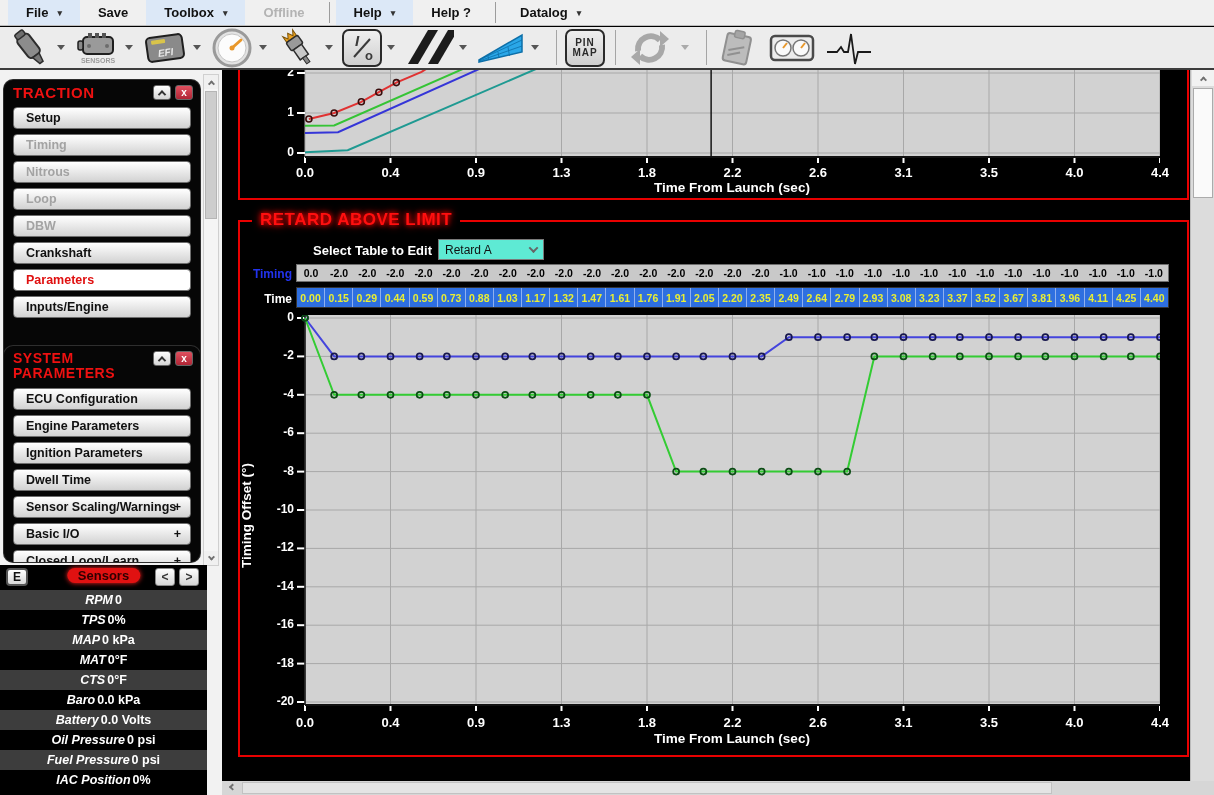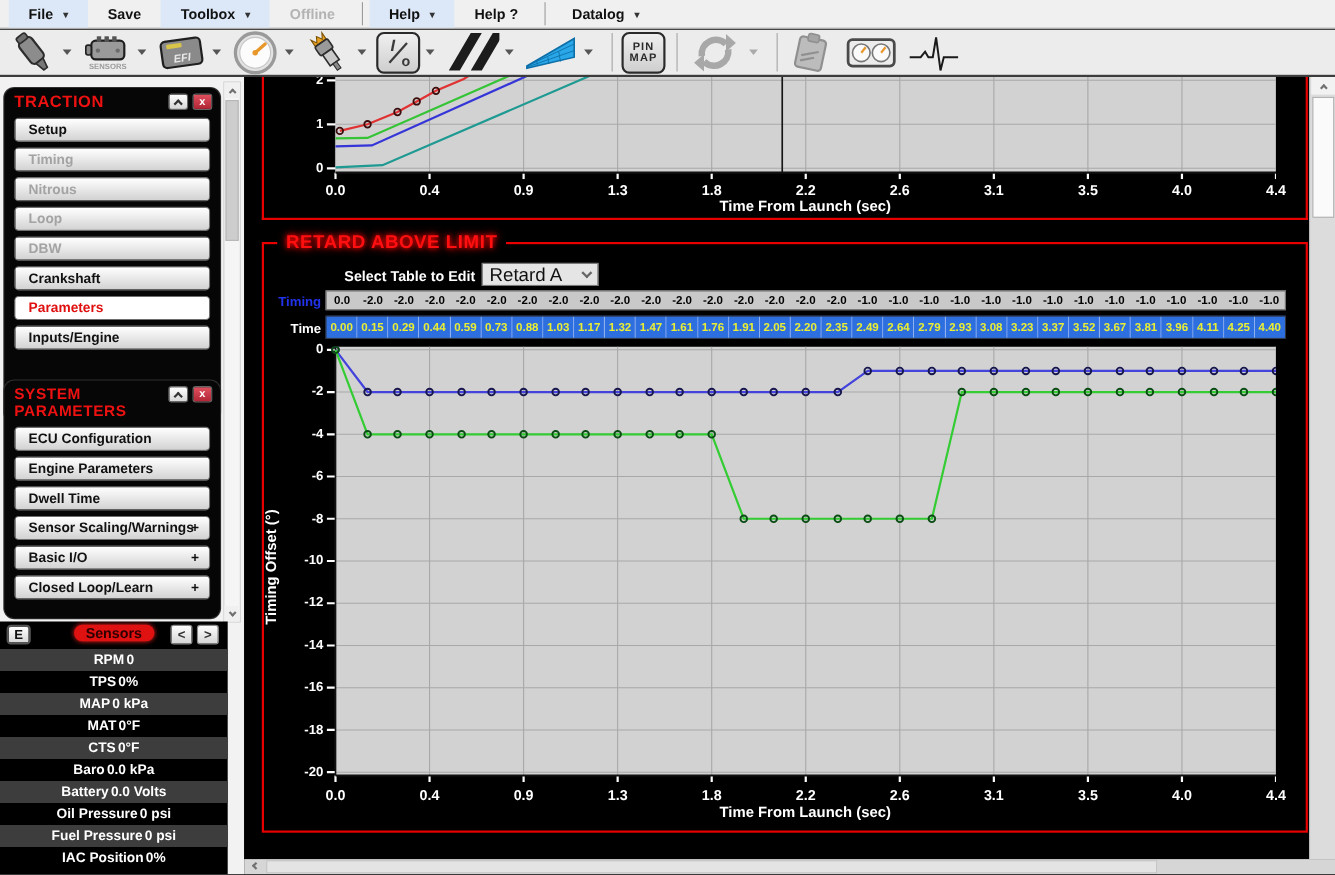--- a/index.html
+++ b/index.html
@@ -54,42 +54,42 @@
   
   #sensors-panel { position:absolute; left:0; top:495px; width:207px; height:230px; background:#000; }
   #sensors-head { position:relative; height:24px; }
   #sensors-ebtn { position:absolute; left:6px; top:3px; width:22px; height:18px; background:linear-gradient(#fff,#d8d8d8); border:2px solid #555; border-radius:4px; color:#111; font-weight:bold; font-size:12px; display:flex; align-items:center; justify-content:center; }
   #sensors-title { position:absolute; left:50%; top:3px; transform:translateX(-50%); background:#e01111; color:#2d0000; font-weight:bold; font-size:13px; padding:0 11px; border-radius:9px; box-shadow:0 0 5px #ff2222; }
   .sens-nav { position:absolute; top:3px; width:20px; height:18px; background:linear-gradient(#fdfdfd,#d5d5d5); border:1px solid #888; border-radius:3px; color:#333; font-weight:bold; font-size:12px; display:flex; align-items:center; justify-content:center; }
   #sens-prev { right:32px; } #sens-next { right:8px; }
   #sensor-rows { position:absolute; left:0; top:25px; width:207px; }
   .sensor-row { height:20px; display:flex; align-items:center; justify-content:center; color:#fff; font-size:12.5px; }
   .sensor-row.striped { background:#3d3d3d; }
-  .sensor-row .lab { font-weight:bold; margin-right:2px; }
+  .sensor-row .lab { font-weight:bold; margin-right:2px;font-style:italic; }
   .sensor-row .val { font-weight:bold; }
   
   #main { position:absolute; left:222px; top:70px; width:968px; height:711px; background:#000; overflow:hidden; }
   #top-panel { position:absolute; left:16px; top:-4px; width:951px; height:134px; border-left:2px solid #e80000; border-right:2px solid #e80000; border-bottom:2px solid #e80000; }
   #retard-panel { position:absolute; left:16px; top:150px; width:951px; height:537px; border:2px solid #e80000; }
   #retard-title { position:absolute; left:12px; top:-12px; background:#000; padding:0 8px; color:#ff0f0f; font-size:17px; font-weight:bold; letter-spacing:.5px; text-shadow:0 0 5px #f00, 0 0 9px #d00; }
   .chart-svg { position:absolute; }
   #top-chart { left:75px; top:0; }
   #retard-chart { left:75px; top:245px; }
   .ticklabel { position:absolute; transform:translateX(-50%); color:#fff; font-size:13px; font-weight:bold; }
   .yticklabel { position:absolute; right:0; color:#fff; font-size:12px; font-weight:bold; }
   #top-x-labels { position:absolute; left:0; top:95px; width:968px; height:16px; }
   #bot-x-labels { position:absolute; left:0; top:645px; width:968px; height:16px; }
   #top-y-labels { position:absolute; left:40px; top:0; width:32px; height:93px; }
   #bot-y-labels { position:absolute; left:40px; top:245px; width:32px; height:398px; }
   .axis-label { position:absolute; color:#fff; font-size:13.5px; font-weight:bold; transform:translateX(-50%); }
   #ylabel-rot { position:absolute; left:14px; top:350px; width:20px; height:190px; display:flex; align-items:center; justify-content:center; }
   #ylabel-rot span { transform:rotate(-90deg); white-space:nowrap; color:#fff; font-weight:bold; font-size:13.5px; }
   
   #select-label { position:absolute; left:60px; top:173px; width:150px; text-align:right; color:#fff; font-size:13px; font-weight:bold; }
-  #table-select { position:absolute; left:216px; top:169px; width:106px; height:21px; background:#e5e5e5; border:1px solid #7a7a7a; display:flex; align-items:center; justify-content:space-between; padding:0 6px; font-size:17px; color:#111; }
+  #table-select { position:absolute; left:216px; top:169px; width:106px; height:21px; background:#5eead4; border:1px solid #7a7a7a; display:flex; align-items:center; justify-content:space-between; padding:0 6px; font-size:12px; color:#111; }
   .sel-chev { width:7px; height:7px; border-right:2px solid #666; border-bottom:2px solid #666; transform:rotate(45deg) translate(-1px,-1px); }
   
   .row-label { position:absolute; width:50px; text-align:right; font-size:12px; font-weight:bold; }
   #timing-label { left:20px; top:197px; color:#2233ee; }
   #time-label { left:20px; top:222px; color:#fff; }
   #timing-strip { position:absolute; left:74px; top:194px; width:873px; height:18px; background:#c9c9c9; border:1px solid #6e6e6e; display:flex; }
   #timing-strip .tcell { flex:1; display:flex; align-items:center; justify-content:center; font-size:10.5px; font-weight:bold; color:#000; }
   #time-strip { position:absolute; left:74px; top:217px; width:873px; height:21px; border:1px solid #333; background:#2e6fe0; display:flex; }
   #time-strip .tcell { flex:1; display:flex; align-items:center; justify-content:center; font-size:10.5px; font-weight:bold; color:#e9ee33; border-right:1px solid #8fb0ef; background:#2e6fe0; }
   #time-strip .tcell:last-child { border-right:none; }
@@ -311,20 +311,23 @@
               <span>x</span>
             </div>
         </div>
       </div>
       <div id="sysparams-buttons">
           <div class="side-btn">
             <span>ECU Configuration</span>
           </div>
           <div class="side-btn">
             <span>Engine Parameters</span>
+          </div>
+          <div class="side-btn">
+            <span>Ignition Parameters</span>
           </div>
           <div class="side-btn">
             <span>Dwell Time</span>
           </div>
           <div class="side-btn">
             <span>Sensor Scaling/Warnings</span>
             <span class="plus">+</span>
           </div>
           <div class="side-btn">
             <span>Basic I/O</span>

